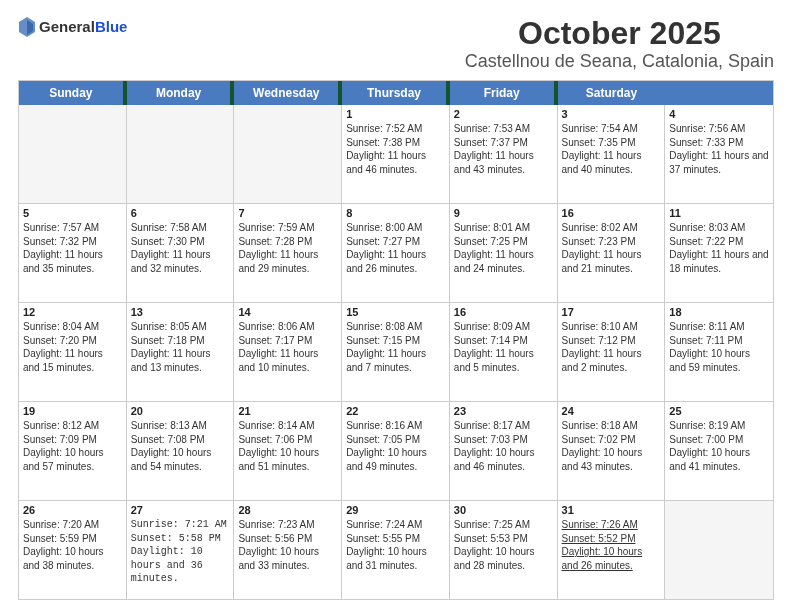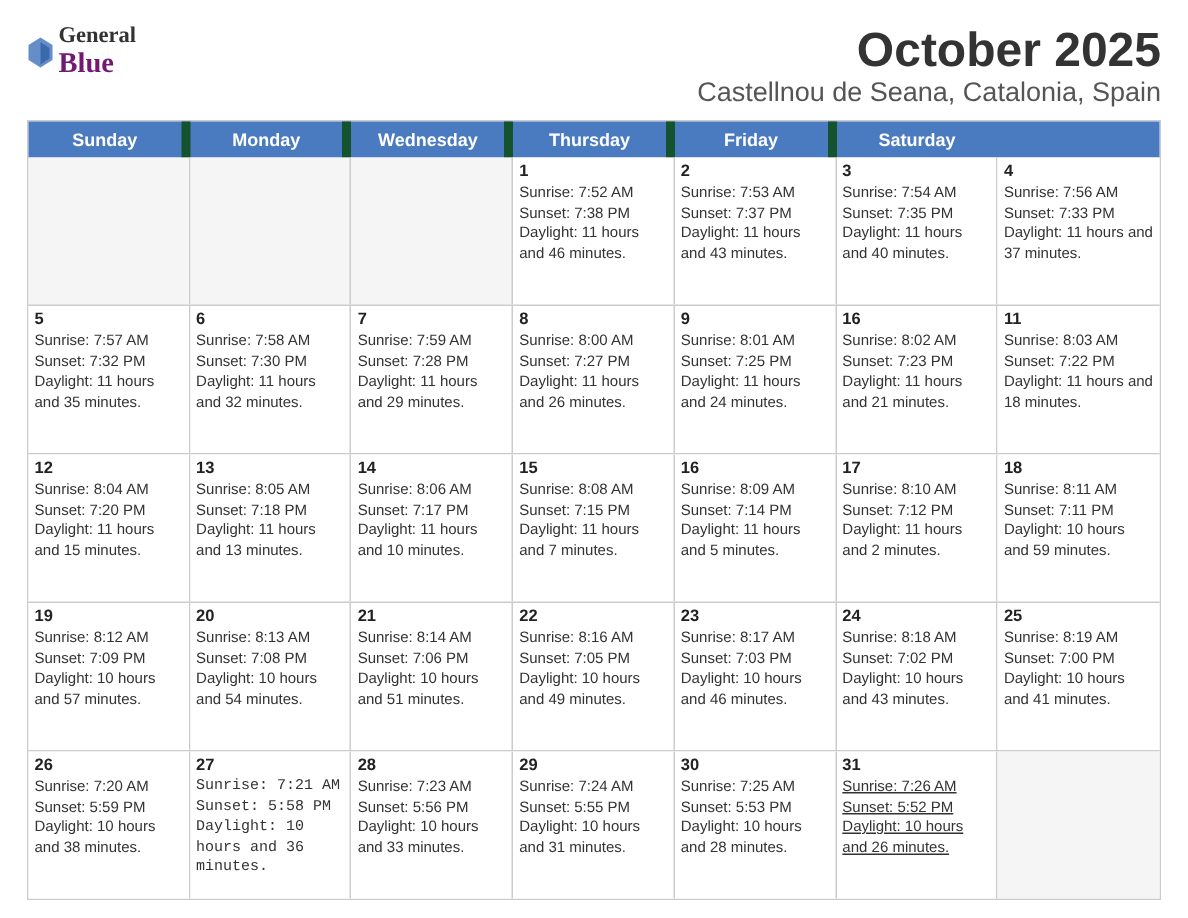--- a/index.html
+++ b/index.html
@@ -22,41 +22,40 @@
       align-items: flex-start;
       justify-content: space-between;
       margin-bottom: 8px;
     }
     .logo {
       display: flex;
       align-items: center;
     }
     .logo-text {
       display: flex;
-      flex-direction: column;
+      flex-direction: row;
       line-height: 1.1;
-      font-family: Liberation Serif, serif;
     }
     .logo-general {
       font-size: 15px;
       font-weight: bold;
       color: #333;
     }
     .logo-blue {
-      font-size: 19px;
-      font-weight: bold;
-      color: #701a75;
+      font-size: 15px;
+      font-weight: bold;
+      color: #1d4ed8;
     }
     .logo-icon {
       width: 18px;
       height: 22px;
       margin-right: 3px;
     }
     .title-block {
-      text-align: right;
+      text-align: center;
     }
     .month-title {
       font-size: 32px;
       font-weight: bold;
       color: #333;
       line-height: 1.1;
     }
     .subtitle {
       font-size: 18px;
       color: #555;
@@ -71,21 +70,21 @@
       display: grid;
       grid-template-columns: repeat(7, 1fr);
       background: #4a7abf;
     }
     .cal-header-cell {
       color: #fff;
       font-size: 12px;
       font-weight: bold;
       text-align: center;
       padding: 5px 2px;
-      border-right: 6px solid #14532d;
+      border-right: 4px solid #14532d;
     }
     .cal-header-cell:last-child { border-right: none; }
     .cal-body {
       flex: 1;
       display: flex;
       flex-direction: column;
     }
     .cal-row {
       display: grid;
       grid-template-columns: repeat(7, 1fr);

